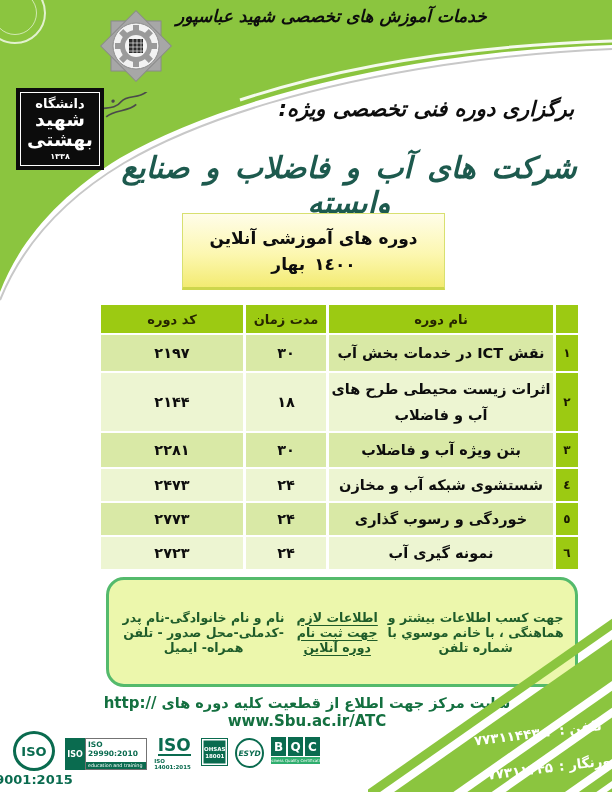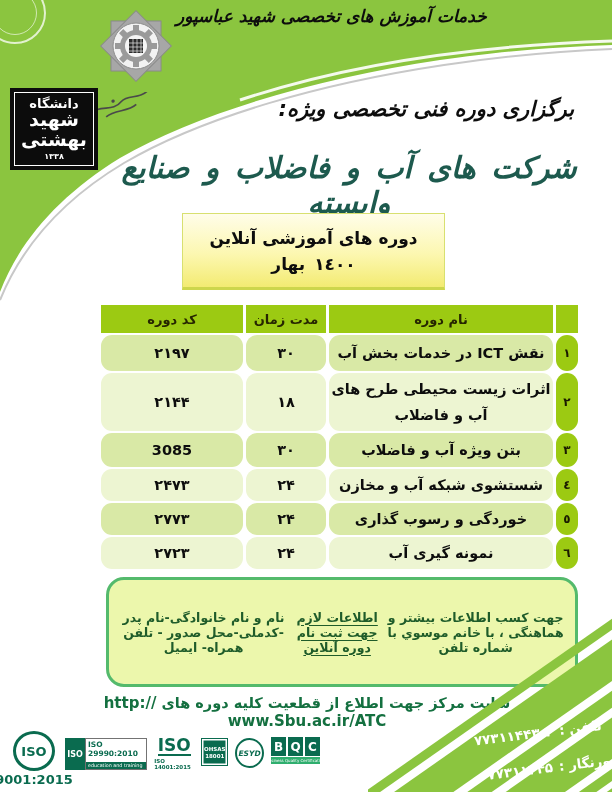--- a/index.html
+++ b/index.html
@@ -15,21 +15,21 @@
               font-size:21px;font-weight:bold;font-style:italic;color:#0d0d0d;}
   .audience-line{top:150px;left:90px;right:4px;direction:rtl;text-align:center;
                  font-size:30px;font-weight:bold;font-style:italic;color:#1d5a4e;word-spacing:5px;}
 
   
   .corner-stamp{left:-16px;top:-18px;width:58px;height:58px;border-radius:50%;
                 border:2px solid rgba(255,255,255,.75);}
   .corner-stamp .inner{position:absolute;inset:7px;border-radius:50%;border:1px solid rgba(255,255,255,.6);}
 
   
-  .uni-seal{left:10px;top:88px;width:88px;height:82px;background:#0c0c0c;
+  .uni-seal{left:16px;top:88px;width:88px;height:82px;background:#0c0c0c;
             display:flex;flex-direction:column;align-items:center;justify-content:center;
             color:#fff;direction:rtl;}
   .uni-seal .frame{position:absolute;inset:4px;border:1.5px solid #fff;pointer-events:none;}
   .uni-seal .l1{font-size:13px;font-weight:900;line-height:1.05;}
   .uni-seal .l2{font-size:19px;font-weight:900;line-height:1.05;}
   .uni-seal .l3{font-size:19px;font-weight:900;line-height:1.05;}
   .uni-seal .yr{font-size:8px;font-weight:bold;margin-top:2px;}
 
   
   .emblem-svg{left:100px;top:8px;}
@@ -40,21 +40,21 @@
              background:linear-gradient(#fffde9 0%,#fcf7b0 55%,#f3eb72 100%);
              border:1px solid #d8e070;border-bottom:3px solid #cdd64c;
              display:flex;flex-direction:column;align-items:center;justify-content:center;gap:6px;}
   .title-box .t1{direction:rtl;font-size:17px;font-weight:900;color:#0d0d0d;}
   .title-box .t2{display:flex;direction:ltr;gap:9px;font-size:17px;font-weight:900;color:#0d0d0d;}
 
   
   .course-table{left:98px;top:303px;width:474px;border-collapse:separate;border-spacing:3px 2px;
                 table-layout:fixed;direction:rtl;}
   .course-table th{background:#9cca12;color:#262600;font-size:13px;font-weight:bold;height:26px;}
-  .course-table td{text-align:center;font-weight:bold;color:#0d0d0d;font-size:14.5px;border-radius:11px;}
+  .course-table td{text-align:center;font-weight:bold;color:#0d0d0d;font-size:14.5px;}
   .course-table td.no{background:#9cca12;font-size:12px;width:22px;color:#1a1a00;}
   .course-table .r-dark td.c{background:#d9e9a6;}
   .course-table .r-light td.c{background:#edf5d2;}
   .course-table td.name{line-height:1.8;}
 
   
   .contact-box{left:106px;top:577px;width:446px;height:94px;border-radius:18px;
                border:3px solid #54ba6c;background:#ecf7ac;
                display:flex;flex-direction:row;align-items:center;justify-content:space-evenly;
                padding:5px 10px;color:#1f5c2a;font-weight:bold;font-size:12.5px;direction:rtl;text-align:center;}
@@ -191,21 +191,21 @@
     <tr class="r-light" style="height:58px">
       <td class="no">٢</td>
       <td class="c name">اثرات زیست محیطی طرح های آب و فاضلاب</td>
       <td class="c">۱۸</td>
       <td class="c">۲۱۴۴</td>
     </tr>
     <tr class="r-dark" style="height:34px">
       <td class="no">٣</td>
       <td class="c name">بتن ویژه آب و فاضلاب</td>
       <td class="c">۳۰</td>
-      <td class="c">3085</td>
+      <td class="c">۲۲۸۱</td>
     </tr>
     <tr class="r-light" style="height:32px">
       <td class="no">٤</td>
       <td class="c name">شستشوی شبکه آب و مخازن</td>
       <td class="c">۲۴</td>
       <td class="c">۲۴۷۳</td>
     </tr>
     <tr class="r-dark" style="height:32px">
       <td class="no">٥</td>
       <td class="c name">خوردگی و رسوب گذاری</td>

